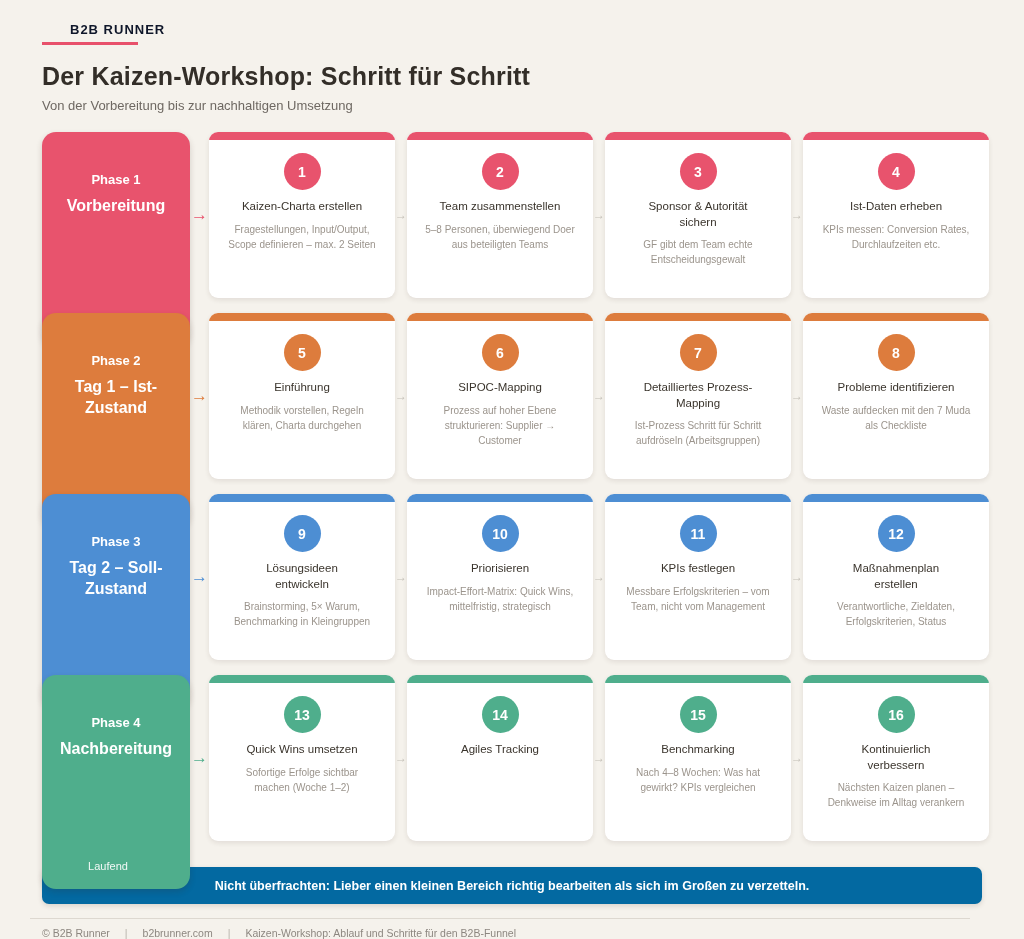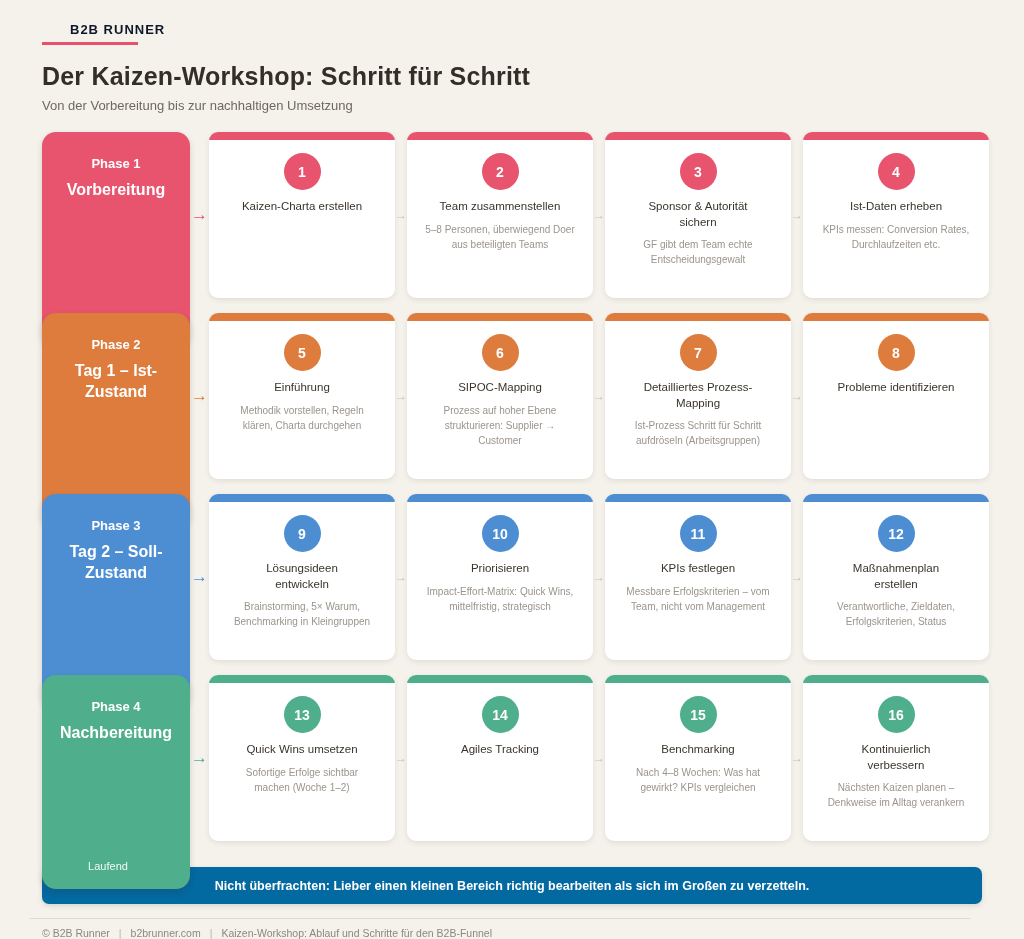--- a/index.html
+++ b/index.html
@@ -19,21 +19,21 @@
 
   
   .rows { margin-top:19px; }
   .row { display:flex; height:166px; }
   .connector { height:15px; margin-left:113px; border-left:3px dashed var(--accent); width:0; }
 
   .phase-block {
     width:148px; height:214px; flex:0 0 148px;
     background:var(--accent); border-radius:14px;
     color:#fff; text-align:center; position:relative;
-    padding:24px 10px 0 10px;
+    padding:40px 10px 0 10px;
     box-shadow:0 3px 6px rgba(60,40,30,0.18);
   }
   .phase-label { font-size:13px; font-weight:bold; }
   .phase-title { font-size:16px; font-weight:bold; margin-top:9px; line-height:1.3; }
   .phase-timing { position:absolute; bottom:17px; left:0; right:16px; font-size:11px; opacity:0.92; }
 
   .flow-arrow {
     flex:0 0 19px; display:flex; align-items:center; justify-content:center;
     color:var(--accent); font-size:17px; font-weight:bold;
   }
@@ -73,21 +73,21 @@
     display:flex; align-items:center; justify-content:center;
     font-size:12.5px; font-weight:bold;
     box-shadow:0 2px 5px rgba(60,40,30,0.15);
   }
 
   
   .footer {
     margin:14px 12px 0 -12px; border-top:1px solid #ddd8d0;
     padding:8px 0 0 12px;
     font-size:10.5px; color:#8d8780;
-    display:flex; align-items:center; gap:9px;
+    display:flex; align-items:center; gap:15px;
   }
   .footer .sep { color:#b9b4ac; }
 </style>
 </head>
 <body>
 
 <div class="page">
 
   <div class="brand">B2B RUNNER</div>
   <div class="brand-bar"></div>
@@ -100,20 +100,21 @@
        <div class="phase-label">Phase 1</div>
        <div class="phase-title">Vorbereitung</div>
        <div class="phase-timing">4–6 Wochen vorher</div>
      </div>
      <div class="flow-arrow">→</div>
      <div class="cards">
           <div class="card">
          <div class="card-bar"></div>
          <div class="num-circle">1</div>
          <div class="card-title">Kaizen-Charta erstellen</div>
+         <div class="card-desc">Fragestellungen, Input/Output, Scope definieren – max. 2 Seiten</div>
        </div>
           <div class="step-arrow">→</div>
           <div class="card">
          <div class="card-bar"></div>
          <div class="num-circle">2</div>
          <div class="card-title">Team zusammenstellen</div>
          <div class="card-desc">5–8 Personen, überwiegend Doer aus beteiligten Teams</div>
        </div>
           <div class="step-arrow">→</div>
           <div class="card">
@@ -158,20 +159,21 @@
          <div class="card-bar"></div>
          <div class="num-circle">7</div>
          <div class="card-title">Detailliertes Prozess-Mapping</div>
          <div class="card-desc">Ist-Prozess Schritt für Schritt aufdröseln (Arbeitsgruppen)</div>
        </div>
           <div class="step-arrow">→</div>
           <div class="card">
          <div class="card-bar"></div>
          <div class="num-circle">8</div>
          <div class="card-title">Probleme identifizieren</div>
+         <div class="card-desc">Waste aufdecken mit den 7 Muda als Checkliste</div>
        </div>
         </div>
       </div>
       <div class="connector" style="--accent: #dd7c3d;"></div>
       <div class="row" style="--accent: #4d8ed3;">
         <div class="phase-block">
        <div class="phase-label">Phase 3</div>
        <div class="phase-title">Tag 2 – Soll-Zustand</div>
        <div class="phase-timing">Workshop-Tag 2</div>
      </div>

